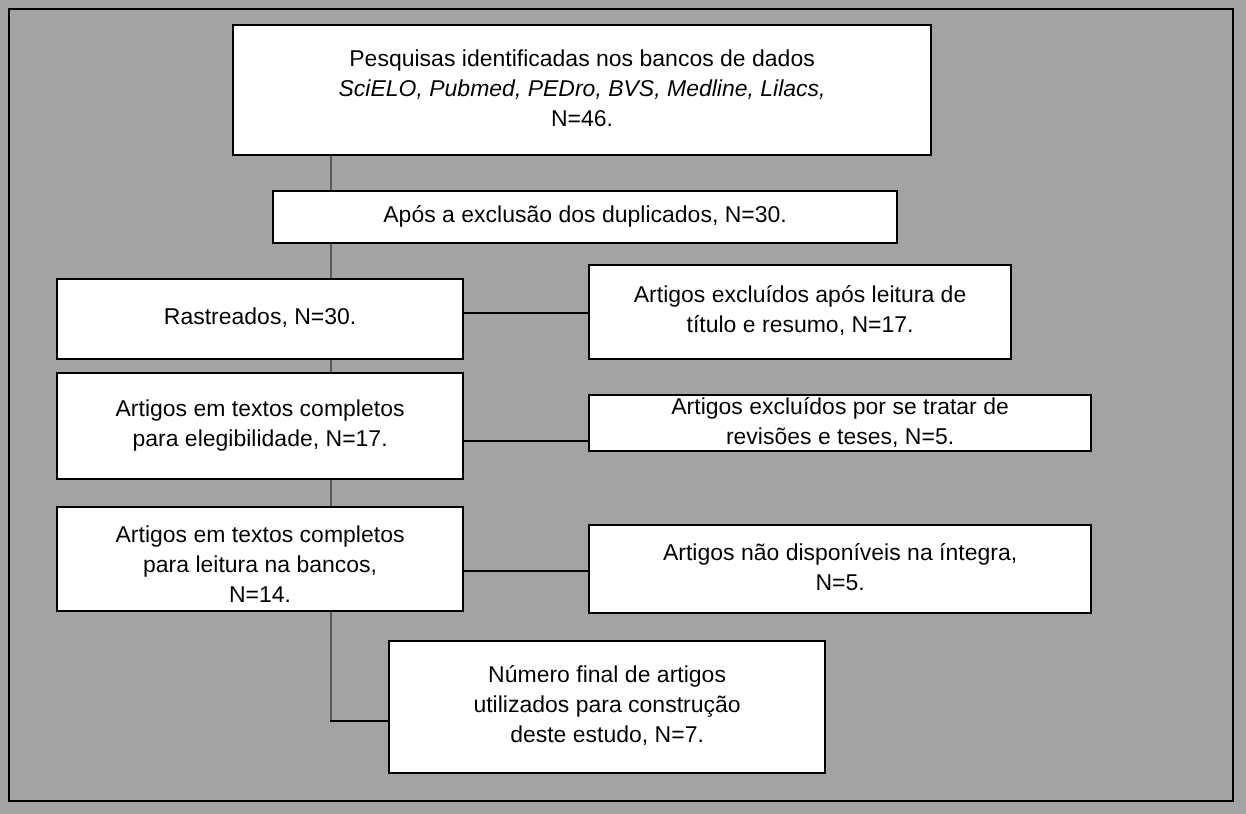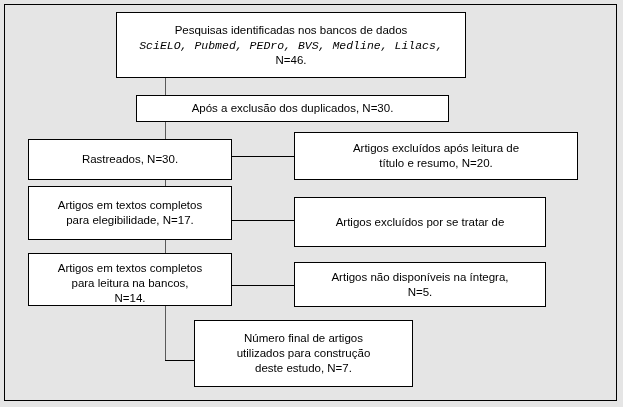--- a/index.html
+++ b/index.html
@@ -4,21 +4,21 @@
 <style>
   html, body {
     margin: 0;
     padding: 0;
     background: #ffffff;
   }
   #canvas {
     position: relative;
     width: 623px;
     height: 407px;
-    background: #e5e5e5;
+    background: #a3a3a3;
     font-family: "Liberation Sans", sans-serif;
     overflow: hidden;
   }
   #outer-frame {
     position: absolute;
     left: 4px;
     top: 4px;
     width: 613px;
     height: 397px;
     border: 1px solid #000000;
@@ -34,21 +34,21 @@
     align-items: center;
     justify-content: center;
     text-align: center;
     color: #000000;
     font-size: 11.5px;
     line-height: 15px;
     overflow: hidden;
     z-index: 2;
   }
   .node .line { display: block; white-space: nowrap; }
-  .node .line.italic { font-style: italic; font-family: Liberation Mono, monospace; }
+  .node .line.italic { font-style: italic; }
   .connector {
     position: absolute;
     background: #5a5a5a;
     z-index: 1;
   }
   .connector.dark { background: #000000; }
   .v { width: 1px; }
   .h { height: 1px; }
 </style>
 </head>
@@ -76,32 +76,33 @@
   </div>
 
   <div class="node" style="left:136px; top:95px; width:313px; height:27px;align-items:center;">
     <span class="line">Após a exclusão dos duplicados, N=30.</span>
   </div>
 
   <div class="node" style="left:28px; top:139px; width:204px; height:41px;">
     <span class="line">Rastreados, N=30.</span>
   </div>
 
-  <div class="node" style="left:294px; top:132px; width:284px; height:48px;">
+  <div class="node" style="left:294px; top:132px; width:212px; height:48px;">
     <span class="line">Artigos excluídos após leitura de</span>
-    <span class="line">título e resumo, N=20.</span>
+    <span class="line">título e resumo, N=17.</span>
   </div>
 
   <div class="node" style="left:28px; top:186px; width:204px; height:54px;">
     <span class="line">Artigos em textos completos</span>
     <span class="line">para elegibilidade, N=17.</span>
   </div>
 
-  <div class="node" style="left:294px; top:197px; width:252px; height:50px;">
+  <div class="node" style="left:294px; top:197px; width:252px; height:29px;">
     <span class="line">Artigos excluídos por se tratar de</span>
+    <span class="line">revisões e teses, N=5.</span>
   </div>
 
   <div class="node" style="left:28px; top:253px; width:204px; height:53px; justify-content:flex-start; padding-top:7px;">
     <span class="line">Artigos em textos completos</span>
     <span class="line">para leitura na bancos,</span>
     <span class="line">N=14.</span>
   </div>
 
   <div class="node" style="left:294px; top:262px; width:252px; height:45px;">
     <span class="line">Artigos não disponíveis na íntegra,</span>

